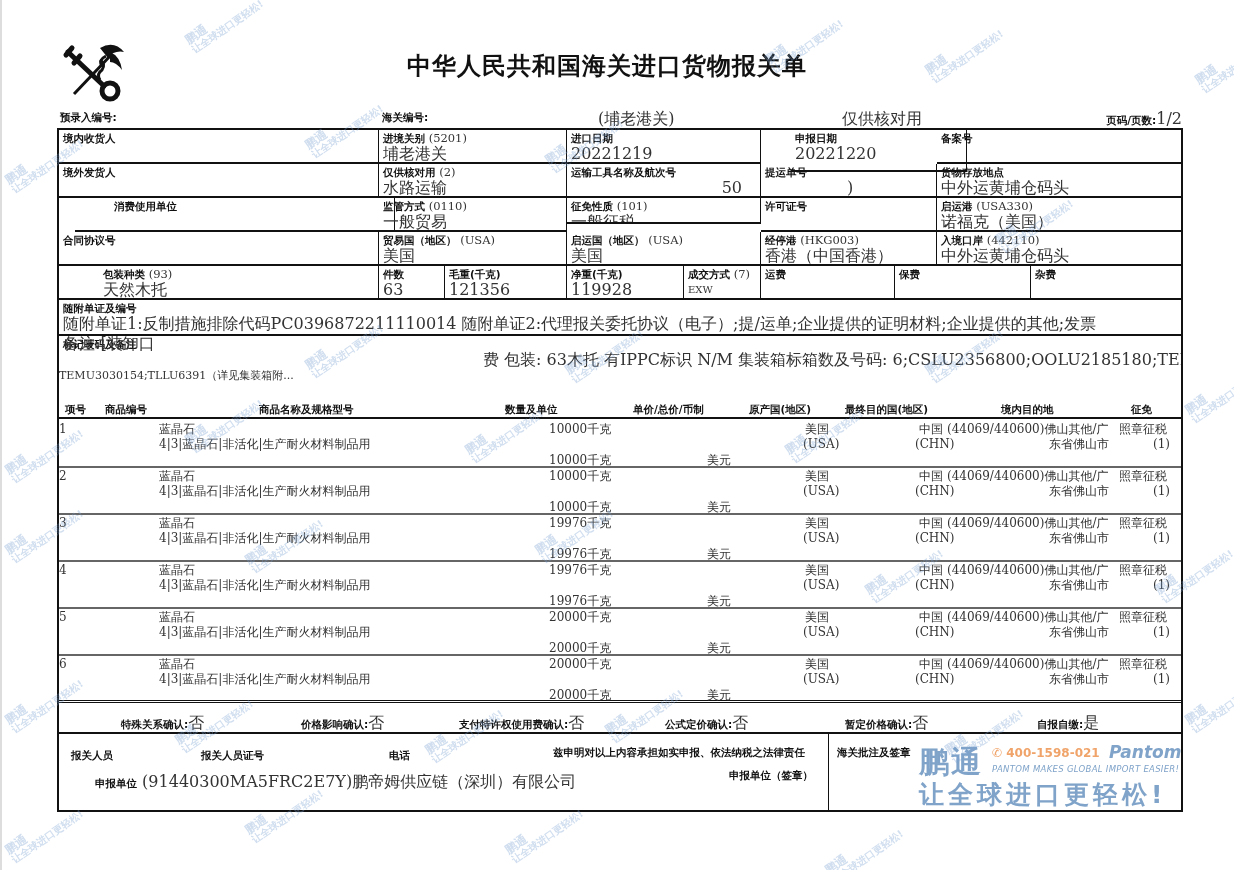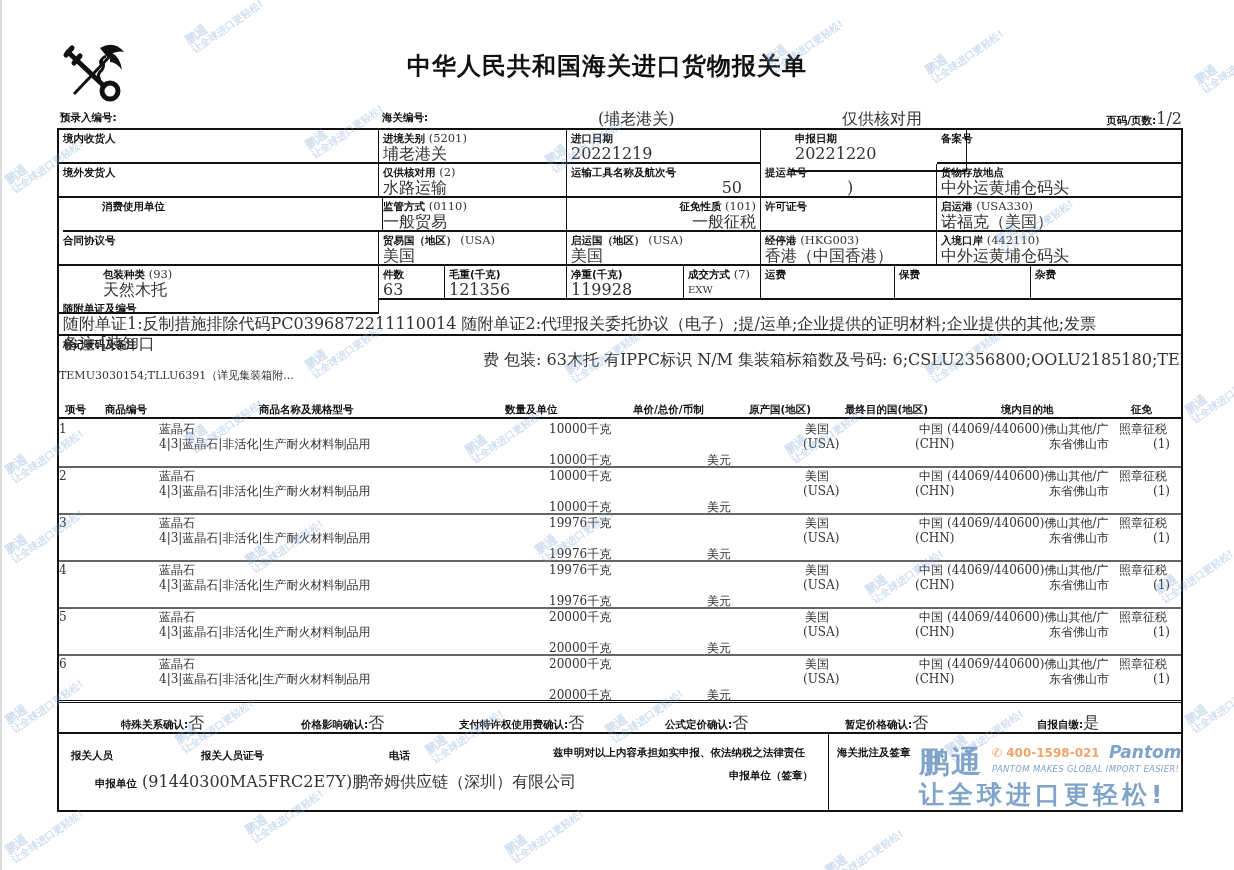--- a/index.html
+++ b/index.html
@@ -110,29 +110,29 @@
     </div>
     <div class="cell" style="left:702px;top:34px;width:176px;height:34px;">
       <span class="lbl">提运单号</span>
       <span class="val" style="padding-left:82px;">)</span>
     </div>
     <div class="cell" style="left:878px;top:34px;width:244px;height:34px;border-right:none;">
       <span class="lbl">货物存放地点</span>
       <span class="val">中外运黄埔仓码头</span>
     </div>
 
-    <div class="cell" style="left:4px;top:68px;width:320px;height:34px;padding-left:39px;">
+    <div class="cell" style="left:16px;top:68px;width:320px;height:34px;padding-left:39px;">
       <span class="lbl">消费使用单位</span>
       <span class="val"></span>
     </div>
     <div class="cell" style="left:320px;top:68px;width:188px;height:34px;">
       <span class="lbl"><span>监管方式</span> <span class="code">(0110)</span></span>
       <span class="val">一般贸易</span>
     </div>
-    <div class="cell" style="left:508px;top:68px;width:194px;height:34px;text-align:right;">
+    <div class="cell" style="left:508px;top:68px;width:194px;height:26px;">
       <span class="lbl"><span>征免性质</span> <span class="code">(101)</span></span>
       <span class="val">一般征税</span>
     </div>
     <div class="cell" style="left:702px;top:68px;width:176px;height:34px;">
       <span class="lbl">许可证号</span>
       <span class="val"></span>
     </div>
     <div class="cell" style="left:878px;top:68px;width:244px;height:34px;border-right:none;">
       <span class="lbl"><span>启运港</span> <span class="code">(USA330)</span></span>
       <span class="val">诺福克（美国）</span>
@@ -152,21 +152,21 @@
     </div>
     <div class="cell" style="left:702px;top:102px;width:176px;height:34px;">
       <span class="lbl"><span>经停港</span> <span class="code">(HKG003)</span></span>
       <span class="val">香港（中国香港）</span>
     </div>
     <div class="cell" style="left:878px;top:102px;width:244px;height:34px;border-right:none;">
       <span class="lbl"><span>入境口岸</span> <span class="code">(442110)</span></span>
       <span class="val">中外运黄埔仓码头</span>
     </div>
 
-    <div class="cell" style="left:0;top:136px;width:320px;height:48px;padding-left:44px;">
+    <div class="cell" style="left:0;top:136px;width:320px;height:34px;padding-left:44px;">
       <span class="lbl"><span>包装种类</span> <span class="code">(93)</span></span>
       <span class="val">天然木托</span>
     </div>
     <div class="cell" style="left:320px;top:136px;width:66px;height:34px;">
       <span class="lbl">件数</span>
       <span class="val">63</span>
     </div>
     <div class="cell" style="left:386px;top:136px;width:122px;height:34px;">
       <span class="lbl">毛重(千克)</span>
       <span class="val">121356</span>

